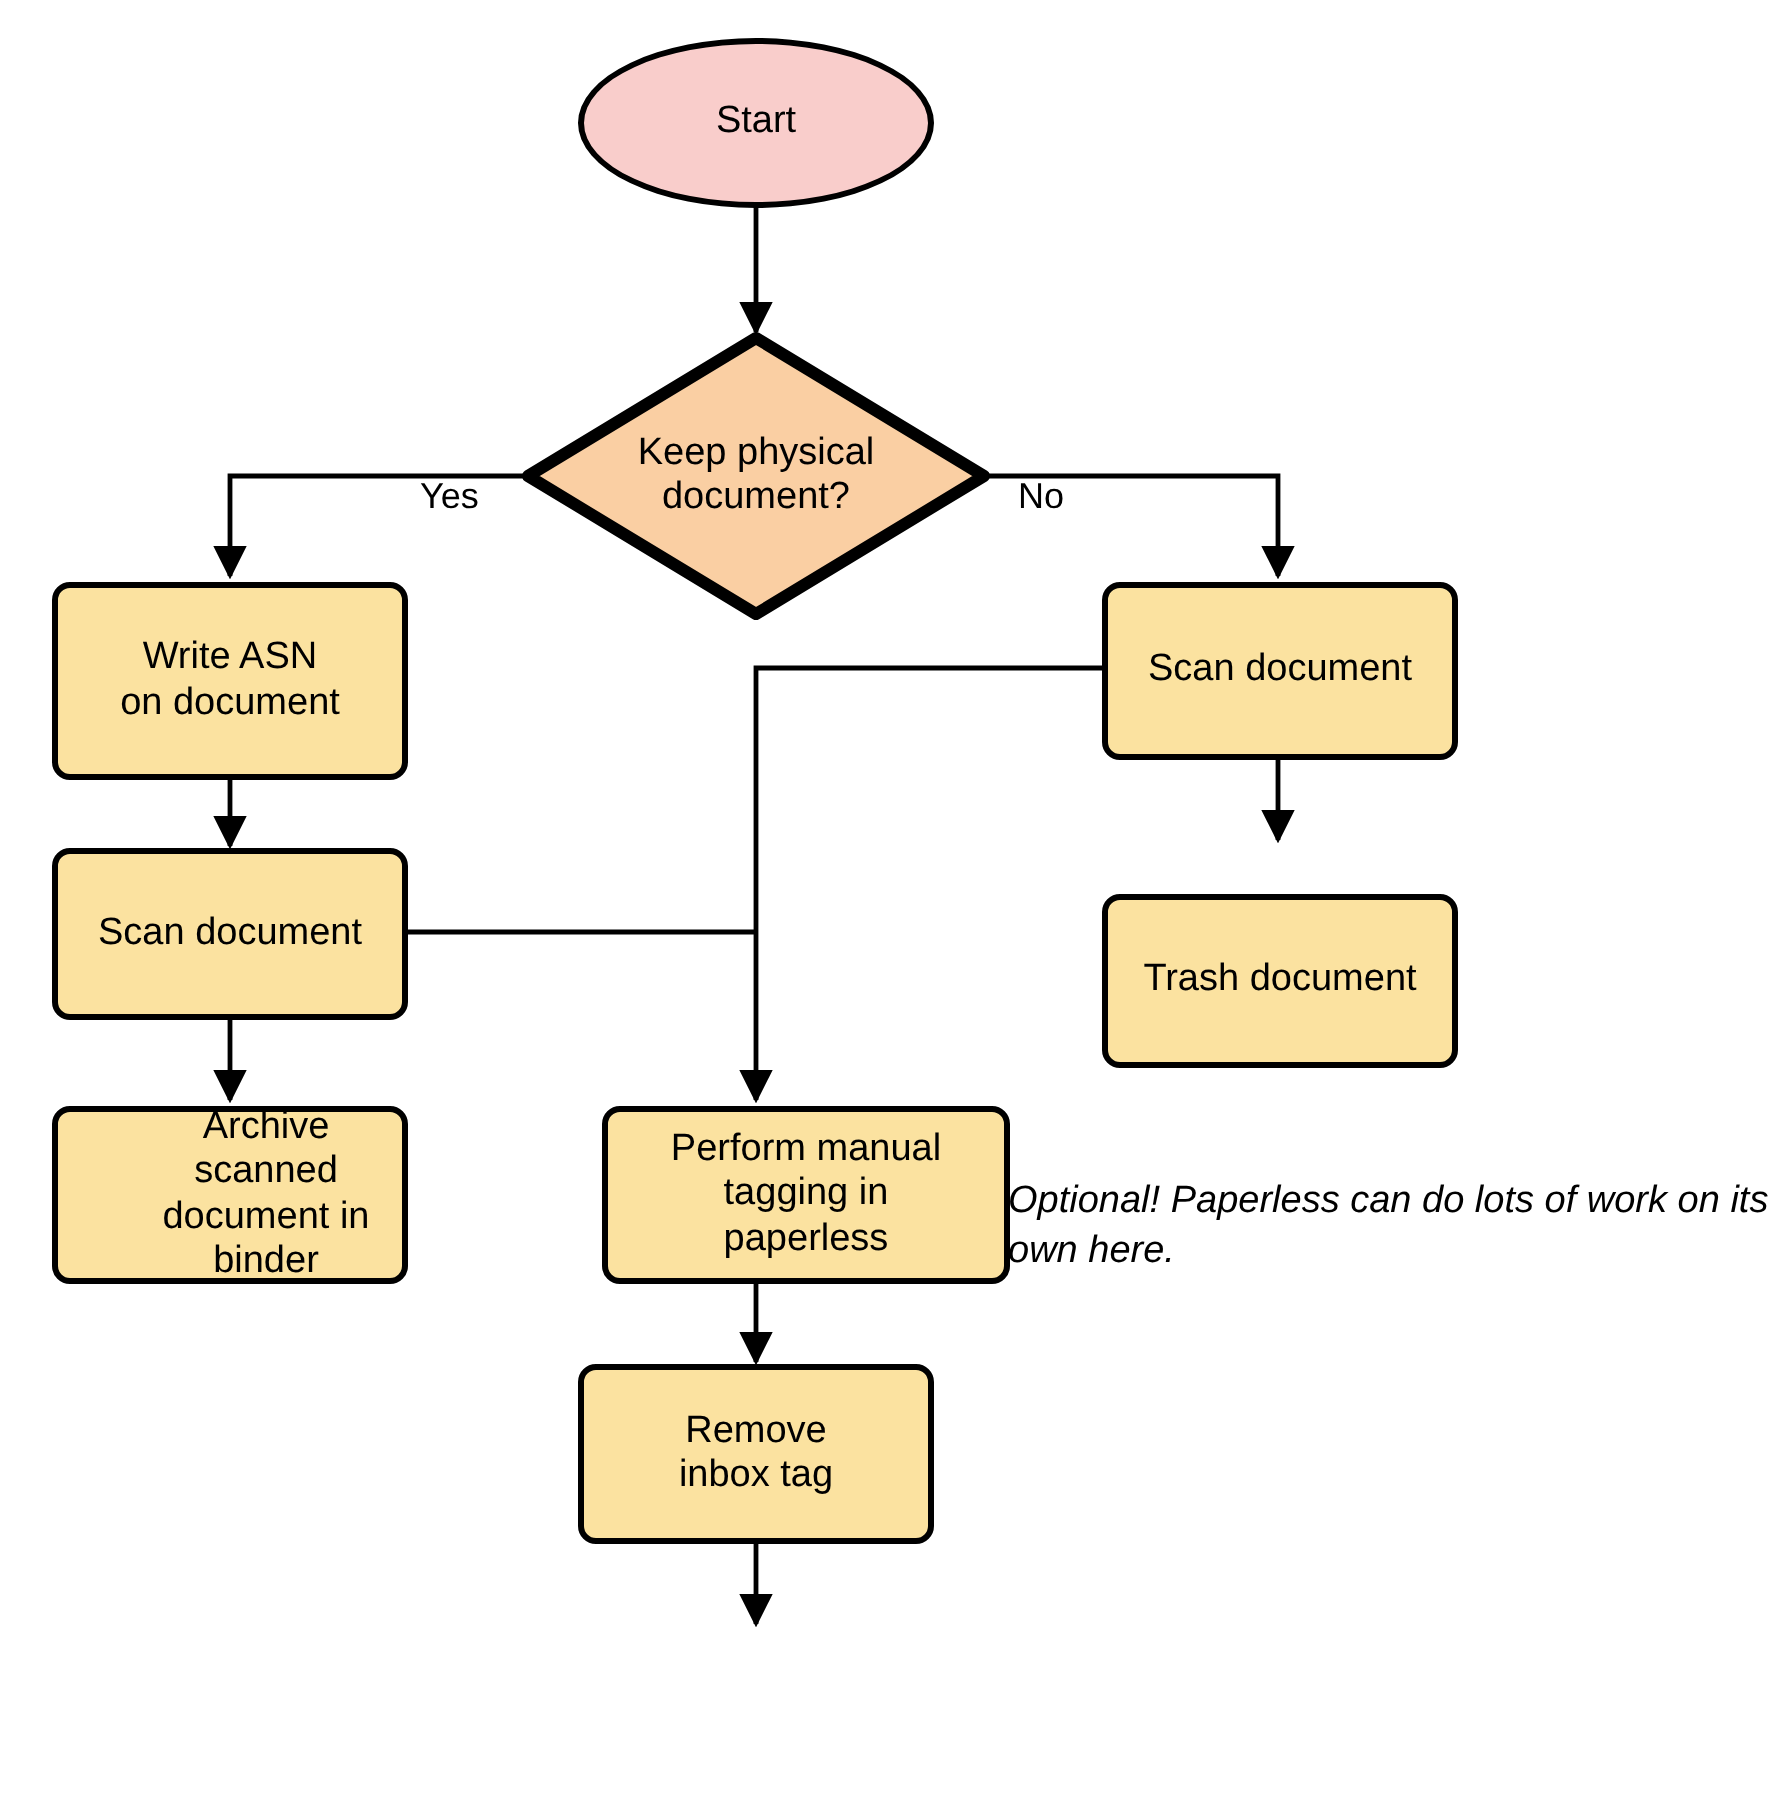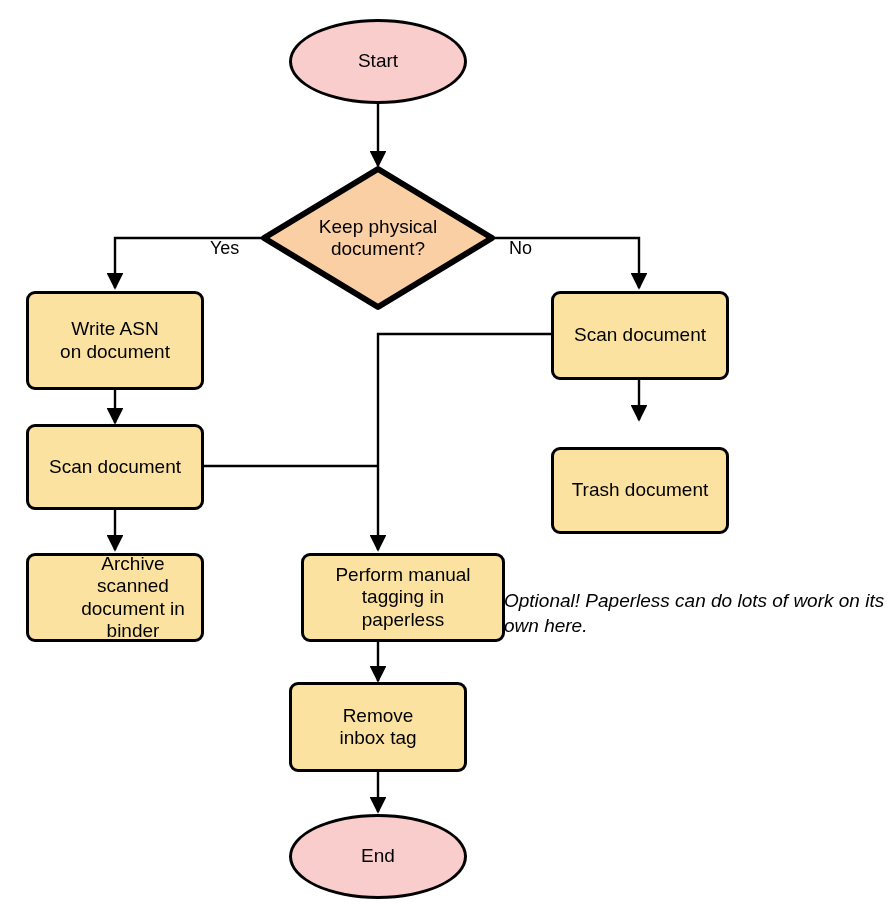--- a/index.html
+++ b/index.html
@@ -159,19 +159,16 @@
     <span>Perform manual
 tagging in
 paperless</span>
   </div>
 
   <div class="node process" style="left:289px; top:682px; width:178px; height:90px;">
     <span>Remove
 inbox tag</span>
   </div>
 
-  <div class="node terminator" style="left:289px; top:814px; width:178px; height:85px;">
-    <span>End</span>
-  </div>
 
   <div class="note" style="left:504px; top:588px; width:402px;">Optional! Paperless can do lots of work on its own here.</div>
 
 </div>
 
 </body></html>

